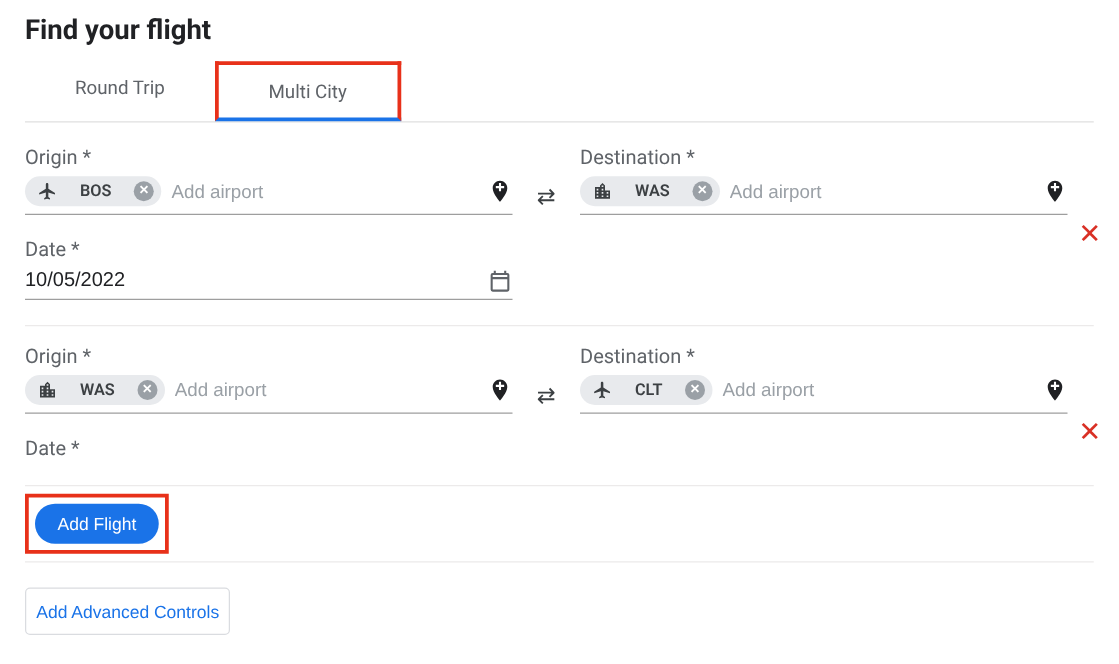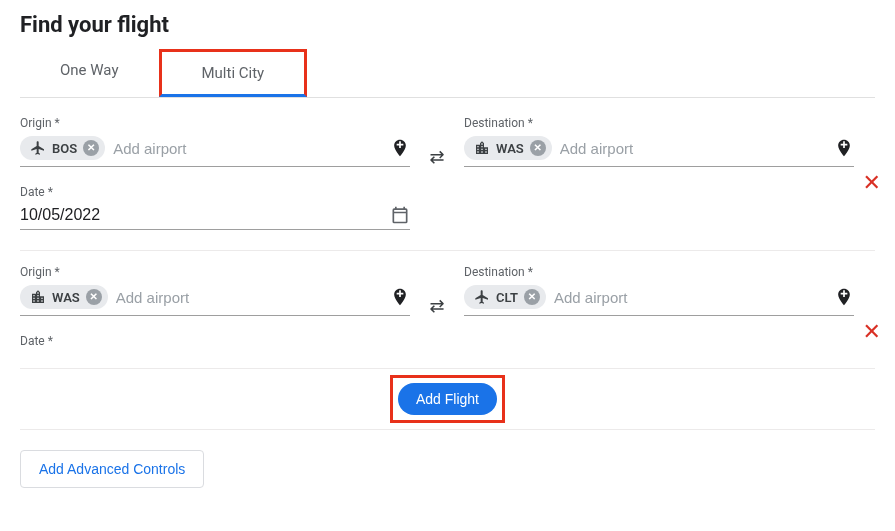--- a/index.html
+++ b/index.html
@@ -48,38 +48,38 @@
       width: 390px;
     }
     .swap-col {
       width: 30px;
       display: flex;
       align-items: center;
       justify-content: center;
       padding-top: 30px;
     }
     .field-label {
-      font-size: 12px;
+      font-size: 16px;
       color: #5f6368;
       margin-bottom: 6px;
     }
     .airport-field {
       display: flex;
       align-items: center;
       border-bottom: 1px solid #9e9e9e;
       padding-bottom: 6px;
       gap: 8px;
     }
     .chip {
       display: inline-flex;
       align-items: center;
       background: #e8eaed;
       border-radius: 16px;
       padding: 4px 6px 4px 10px;
-      gap: 6px;
+      gap: 18px;
       font-size: 13px;
       font-weight: 600;
       color: #3c4043;
     }
     .chip-remove {
       width: 16px;
       height: 16px;
       border-radius: 50%;
       background: #9aa0a6;
       color: #fff;
@@ -150,21 +150,21 @@
       color: #5f6368;
     }
     .divider {
       border-top: 1px solid #eceaea;
       margin: 10px 0 12px;
     }
     .add-flight-row {
       border-top: 1px solid #eceaea;
       border-bottom: 1px solid #eceaea;
       display: flex;
-      justify-content: center;
+      justify-content: flex-start;
       padding: 6px 0;
     }
     .add-flight-highlight {
       border: 3px solid #e8311a;
       padding: 5px;
     }
     .add-flight-btn {
       background: #1a73e8;
       color: #fff;
       border: none;
@@ -174,32 +174,32 @@
       cursor: pointer;
     }
     .adv-row {
       margin-top: 20px;
     }
     .adv-btn {
       background: #fff;
       color: #1a73e8;
       border: 1px solid #dadce0;
       border-radius: 4px;
-      padding: 10px 18px;
+      padding: 10px 8px;
       font-size: 14px;
       cursor: pointer;
     }
   </style>
 </head>
 <body>
 
 <h1 class="page-title">Find your flight</h1>
 
 <div class="tabs">
-  <div class="tab">One Way</div>
+  <div class="tab">Round Trip</div>
   <div class="tab active tab-highlight">Multi City</div>
 </div>
 
 <div class="segment">
   <div class="field-col">
     <div class="field-label">Origin *</div>
     <div class="airport-field">
       <span class="chip">
         <span class="chip-icon">
           <svg width="16" height="16" viewBox="0 0 24 24" fill="#3c4043">

